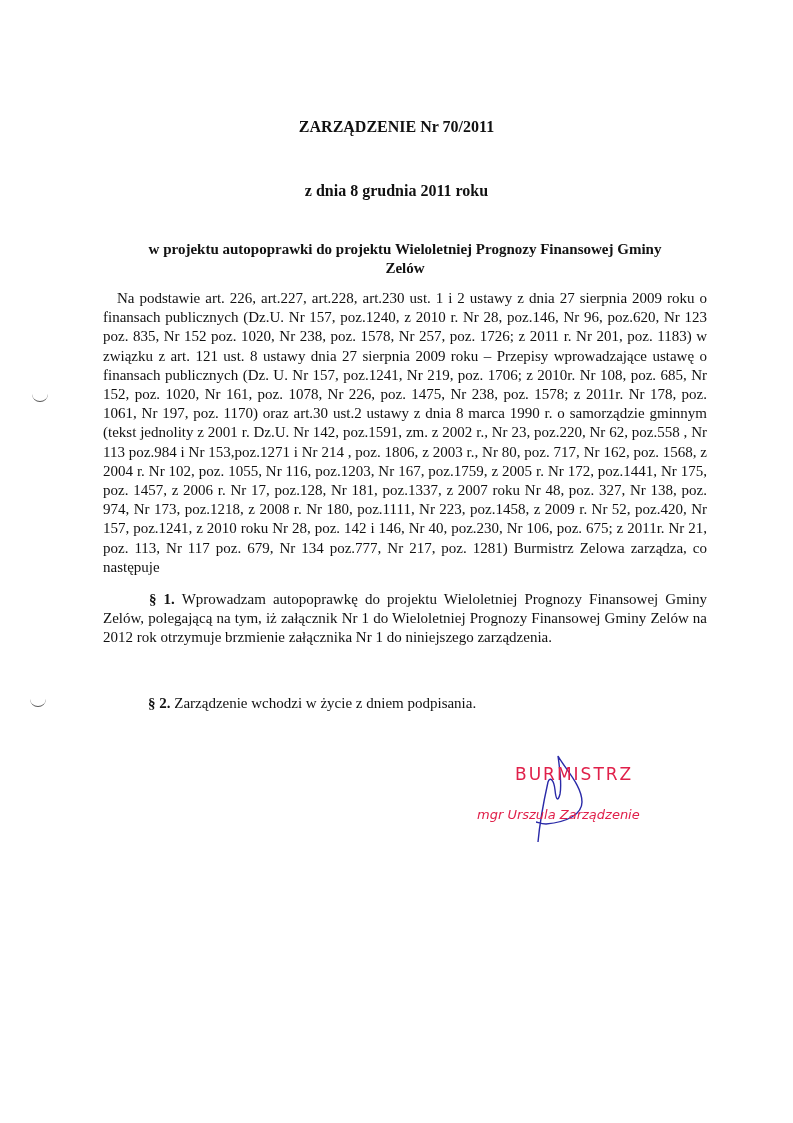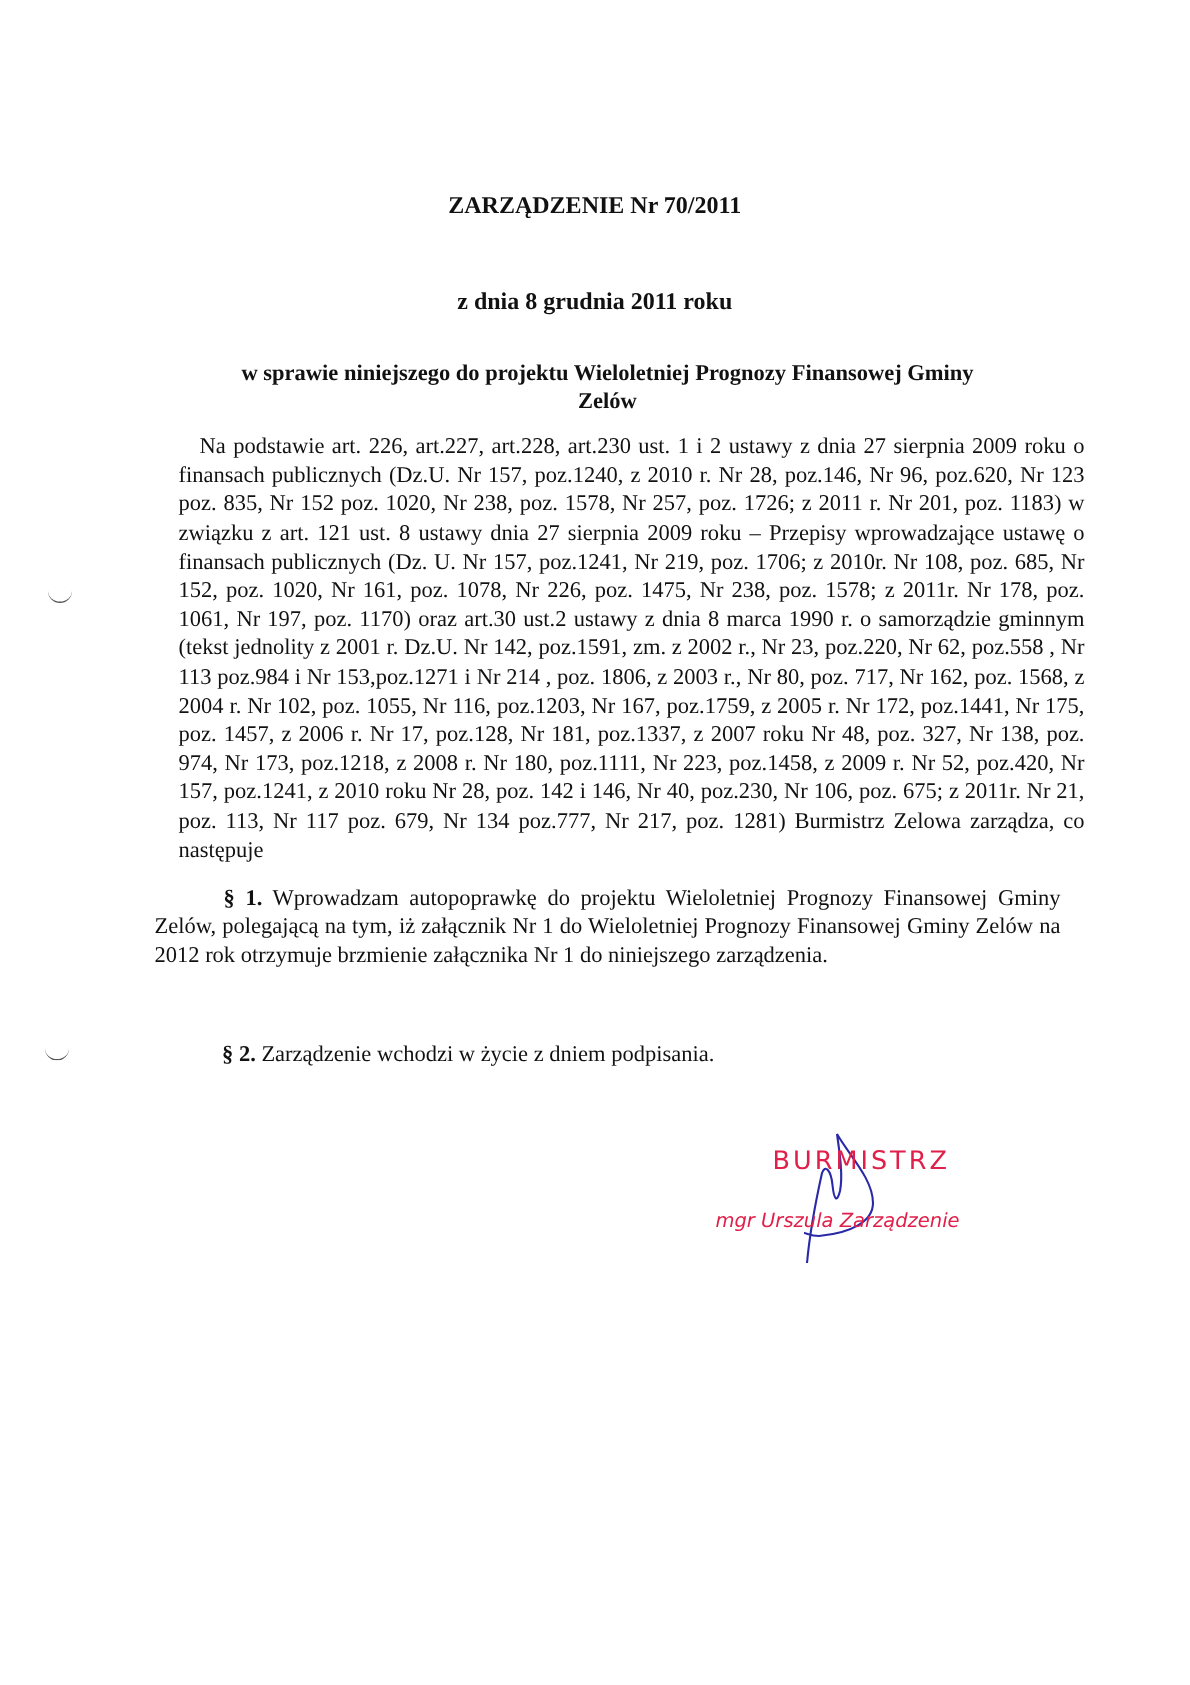--- a/index.html
+++ b/index.html
@@ -1,27 +1,27 @@
 <!DOCTYPE html>
 <html><head>
 <meta charset="utf-8">
 <style>
   html, body { margin: 0; padding: 0; background: #ffffff; }
   body { width: 793px; height: 1123px; position: relative; overflow: hidden;
          font-family: "Liberation Serif", serif; color: #111; }
   .page { position: absolute; left: 0; top: 0; width: 793px; height: 1123px; }
-  .head { position: absolute; left: 0; width: 793px; text-align: center; font-weight: bold; font-size: 16px; margin-top: 11px; }
+  .head { position: absolute; left: 0; width: 793px; text-align: center; font-weight: bold; font-size: 16px; }
   .h1 { top: 118px; }
   .h2 { top: 150px; }
   .h3 { top: 182px; }
   .subject { position: absolute; top: 240px; left: 140px; width: 530px; text-align: center;
              font-weight: bold; font-size: 15px; line-height: 19px; }
   .body-par { position: absolute; left: 103px; width: 604px; font-size: 15px; line-height: 19.2px;
               text-align: justify; }
-  .p-basis { top: 289px; text-indent: 14px; margin-left: 16px; }
+  .p-basis { top: 289px; text-indent: 14px; }
   .p1 { top: 590px; text-indent: 46px; }
   .p2 { top: 694px; left: 148px; width: 500px; }
   .bold { font-weight: bold; }
   .mark { position: absolute; width: 16px; height: 8px; border-bottom: 1.5px solid #555;
           border-radius: 0 0 14px 14px; }
   .mark1 { left: 32px; top: 393px; }
   .mark2 { left: 30px; top: 698px; }
   .sig { position: absolute; left: 460px; top: 750px; width: 220px; height: 100px; }
   .sig-title { position: absolute; left: 55px; top: 14px; font-family: "DejaVu Sans", sans-serif;
                font-size: 17px; letter-spacing: 2px; color: #e0204a; }
@@ -29,21 +29,21 @@
               font-style: italic; font-size: 13px; color: #e0204a; }
   .sig-scribble { position: absolute; left: 0; top: 0; }
 </style>
 </head>
 <body>
 
 <div class="page">
   <div class="head h1">ZARZĄDZENIE Nr 70/2011</div>
   <div class="head h3">z dnia 8 grudnia 2011 roku</div>
 
-  <div class="subject">w sprawie  niniejszego  do projektu Wieloletniej Prognozy Finansowej Gminy Zelów</div>
+  <div class="subject">w projektu  autopoprawki  do projektu Wieloletniej Prognozy Finansowej Gminy Zelów</div>
 
   <div class="body-par p-basis">Na  podstawie art. 226, art.227, art.228, art.230 ust. 1 i 2 ustawy z dnia 27 sierpnia 2009 roku o finansach publicznych (Dz.U. Nr 157, poz.1240, z 2010 r. Nr 28, poz.146, Nr 96, poz.620, Nr 123 poz. 835, Nr 152 poz. 1020, Nr 238, poz. 1578, Nr 257, poz. 1726; z 2011 r. Nr 201, poz. 1183) w związku z art. 121 ust. 8 ustawy dnia 27 sierpnia 2009 roku – Przepisy wprowadzające ustawę o finansach publicznych (Dz. U. Nr 157, poz.1241, Nr 219, poz. 1706; z 2010r. Nr 108, poz. 685, Nr 152, poz. 1020, Nr 161, poz. 1078, Nr 226, poz. 1475, Nr 238, poz. 1578; z 2011r. Nr 178, poz. 1061, Nr 197, poz. 1170) oraz art.30 ust.2  ustawy z dnia 8 marca 1990 r. o samorządzie gminnym (tekst jednolity z 2001 r. Dz.U. Nr 142, poz.1591, zm. z 2002 r., Nr 23, poz.220, Nr 62, poz.558 , Nr 113 poz.984 i Nr 153,poz.1271 i Nr 214 , poz. 1806, z 2003 r., Nr 80, poz. 717, Nr 162, poz. 1568, z 2004 r. Nr 102, poz. 1055, Nr 116, poz.1203, Nr 167, poz.1759, z 2005 r. Nr 172, poz.1441, Nr 175, poz. 1457, z 2006 r. Nr 17, poz.128, Nr 181, poz.1337, z 2007 roku Nr 48, poz. 327, Nr 138, poz. 974, Nr 173, poz.1218, z 2008 r. Nr 180, poz.1111, Nr 223, poz.1458, z 2009 r. Nr 52, poz.420,  Nr 157, poz.1241, z 2010 roku  Nr 28, poz. 142 i 146, Nr 40, poz.230, Nr 106, poz. 675; z 2011r. Nr 21, poz. 113, Nr 117 poz. 679, Nr 134 poz.777, Nr 217, poz. 1281) Burmistrz Zelowa zarządza, co następuje</div>
 
   <div class="body-par p1">
     <span class="bold">§ 1.</span><span> Wprowadzam autopoprawkę do projektu Wieloletniej Prognozy Finansowej Gminy Zelów, polegającą na tym, iż załącznik Nr 1 do Wieloletniej Prognozy Finansowej Gminy Zelów na 2012 rok otrzymuje brzmienie załącznika Nr 1 do niniejszego zarządzenia.</span>
   </div>
 
   <div class="body-par p2">
     <span class="bold">§ 2.</span><span>  Zarządzenie wchodzi w życie z dniem podpisania.</span>
   </div>

